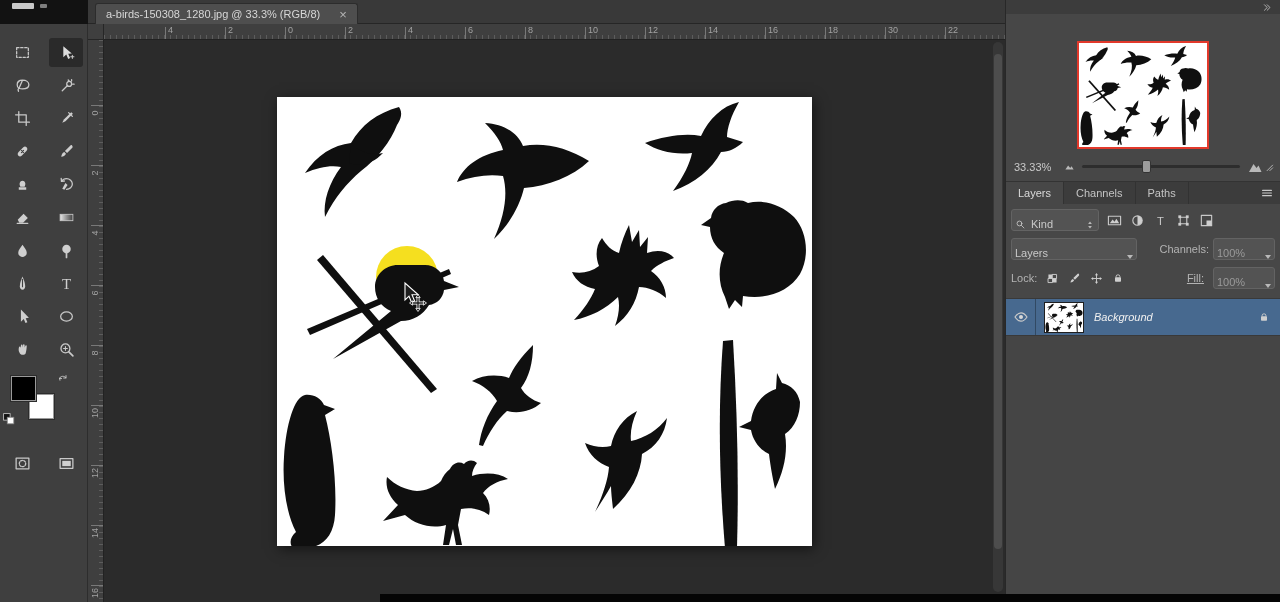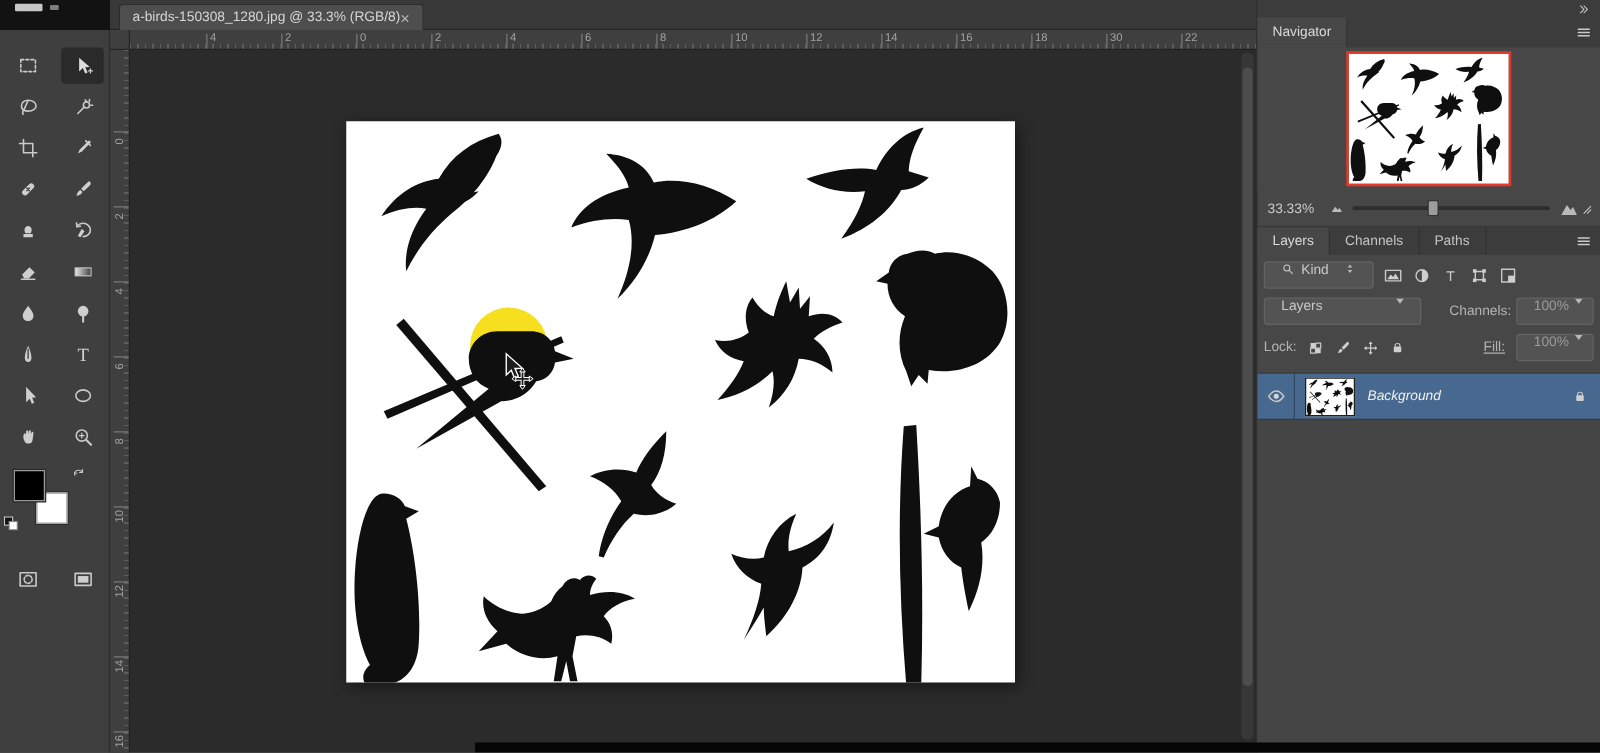--- a/index.html
+++ b/index.html
@@ -12,21 +12,21 @@
   #corner-strip { left:0; top:0; width:88px; height:24px; background:#121212; }
   #corner-strip .mark { position:absolute; left:12px; top:3px; width:22px; height:6px;
                         background:#e9e9e9; opacity:.85; border-radius:1px; }
   #corner-strip .mark2 { left:40px; top:4px; width:7px; height:4px; opacity:.5; }
 
   
   #tabbar { left:88px; top:0; width:917px; height:24px; background:#393939;
             border-bottom:1px solid #262626; }
   .doc-tab { position:absolute; left:7px; top:3px; height:21px; background:#4e4e4e;
              border:1px solid #2c2c2c; border-bottom:none; border-radius:3px 3px 0 0;
-             display:flex; align-items:center; gap:0; padding:0 10px;
+             display:flex; align-items:center; gap:19px; padding:0 10px;
              font-size:11px; color:#d6d6d6; white-space:nowrap; }
   .doc-tab .close { color:#b5b5b5; font-size:13px; line-height:1; cursor:default; }
 
   
   #toolbar { left:0; top:24px; width:88px; height:578px; background:#3f3f3f;
              border-right:1px solid #2d2d2d; }
   #tool-grid { position:absolute; top:12px; left:0; display:grid;
                grid-template-columns:44px 44px; grid-auto-rows:33px; }
   .tool-cell { display:flex; align-items:center; justify-content:center;
                border-radius:3px; margin:2px 5px; }
@@ -93,21 +93,21 @@
             border:1px solid #333; border-radius:2px; }
   #nav-zoom .grip { margin-right:6px; }
 
   #layers-tabbar { position:absolute; top:182px; left:0; right:0; height:22px; background:#3c3c3c;
                    display:flex; }
   #layers-tabbar .pmenu { top:4px; }
   #layers-body { position:absolute; top:204px; left:0; right:0; bottom:0; background:#474747; }
   .filter-row { position:absolute; top:5px; left:5px; right:5px; height:22px;
                 display:flex; align-items:center; }
   .combo { background:#535353; border:1px solid #636363; border-radius:3px; height:22px;
-           display:flex; align-items:flex-start; font-size:11px; color:#c9c9c9; padding:0 13px; gap:5px; }
+           display:flex; align-items:flex-end; font-size:11px; color:#c9c9c9; padding:0 3px; gap:5px; }
   .combo .tri { width:0; height:0; border-left:3.5px solid transparent;
                 border-right:3.5px solid transparent; border-top:4.5px solid #b9b9b9; margin-left:auto; }
   #kind-combo { width:88px; }
   .ficons { display:flex; gap:8px; align-items:center; margin-left:8px; }
   .blend-row { position:absolute; top:34px; left:5px; right:5px; height:22px;
                display:flex; align-items:center; }
   #blend-combo { width:126px; }
   .lbl { font-size:11px; color:#b3b3b3; }
   #opacity-label { margin-left:auto; }
   #opacity-combo { width:62px; margin-left:4px; color:#9a9a9a; }
@@ -446,28 +446,20 @@
   <div id="rightpanel" class="abs">
 
     <div id="nav-top">
       <span class="coll" style="display: inline-flex; align-items: center;">
           <svg viewBox="0 0 16 16" width="11" height="11" fill="none" stroke="#c9c9c9" stroke-width="1.2" stroke-linecap="round" stroke-linejoin="round">
             <path d="M5,4 l4,4 -4,4 M9,4 l4,4 -4,4"></path>
           </svg>
         </span>
     </div>
 
-    <div id="nav-tabbar">
-      <div class="ptab active">Navigator</div>
-      <span class="pmenu" style="display: inline-flex; align-items: center;">
-          <svg viewBox="0 0 16 16" width="14" height="14" fill="none" stroke="#c9c9c9" stroke-width="1.2" stroke-linecap="round" stroke-linejoin="round">
-            <path d="M3,5 h10 M3,8 h10 M3,11 h10" stroke-width="1.4"></path>
-          </svg>
-        </span>
-    </div>
 
     <div id="nav-body">
       <div id="nav-thumb" style="outline-color: rgb(226, 57, 43);">
         <svg viewBox="0 0 535 449" preserveAspectRatio="none" width="124" height="100" style="position:absolute;left:0;top:2px">
             <use href="#birds"></use>
           </svg>
       </div>
     </div>
 
     <div id="nav-zoom">

